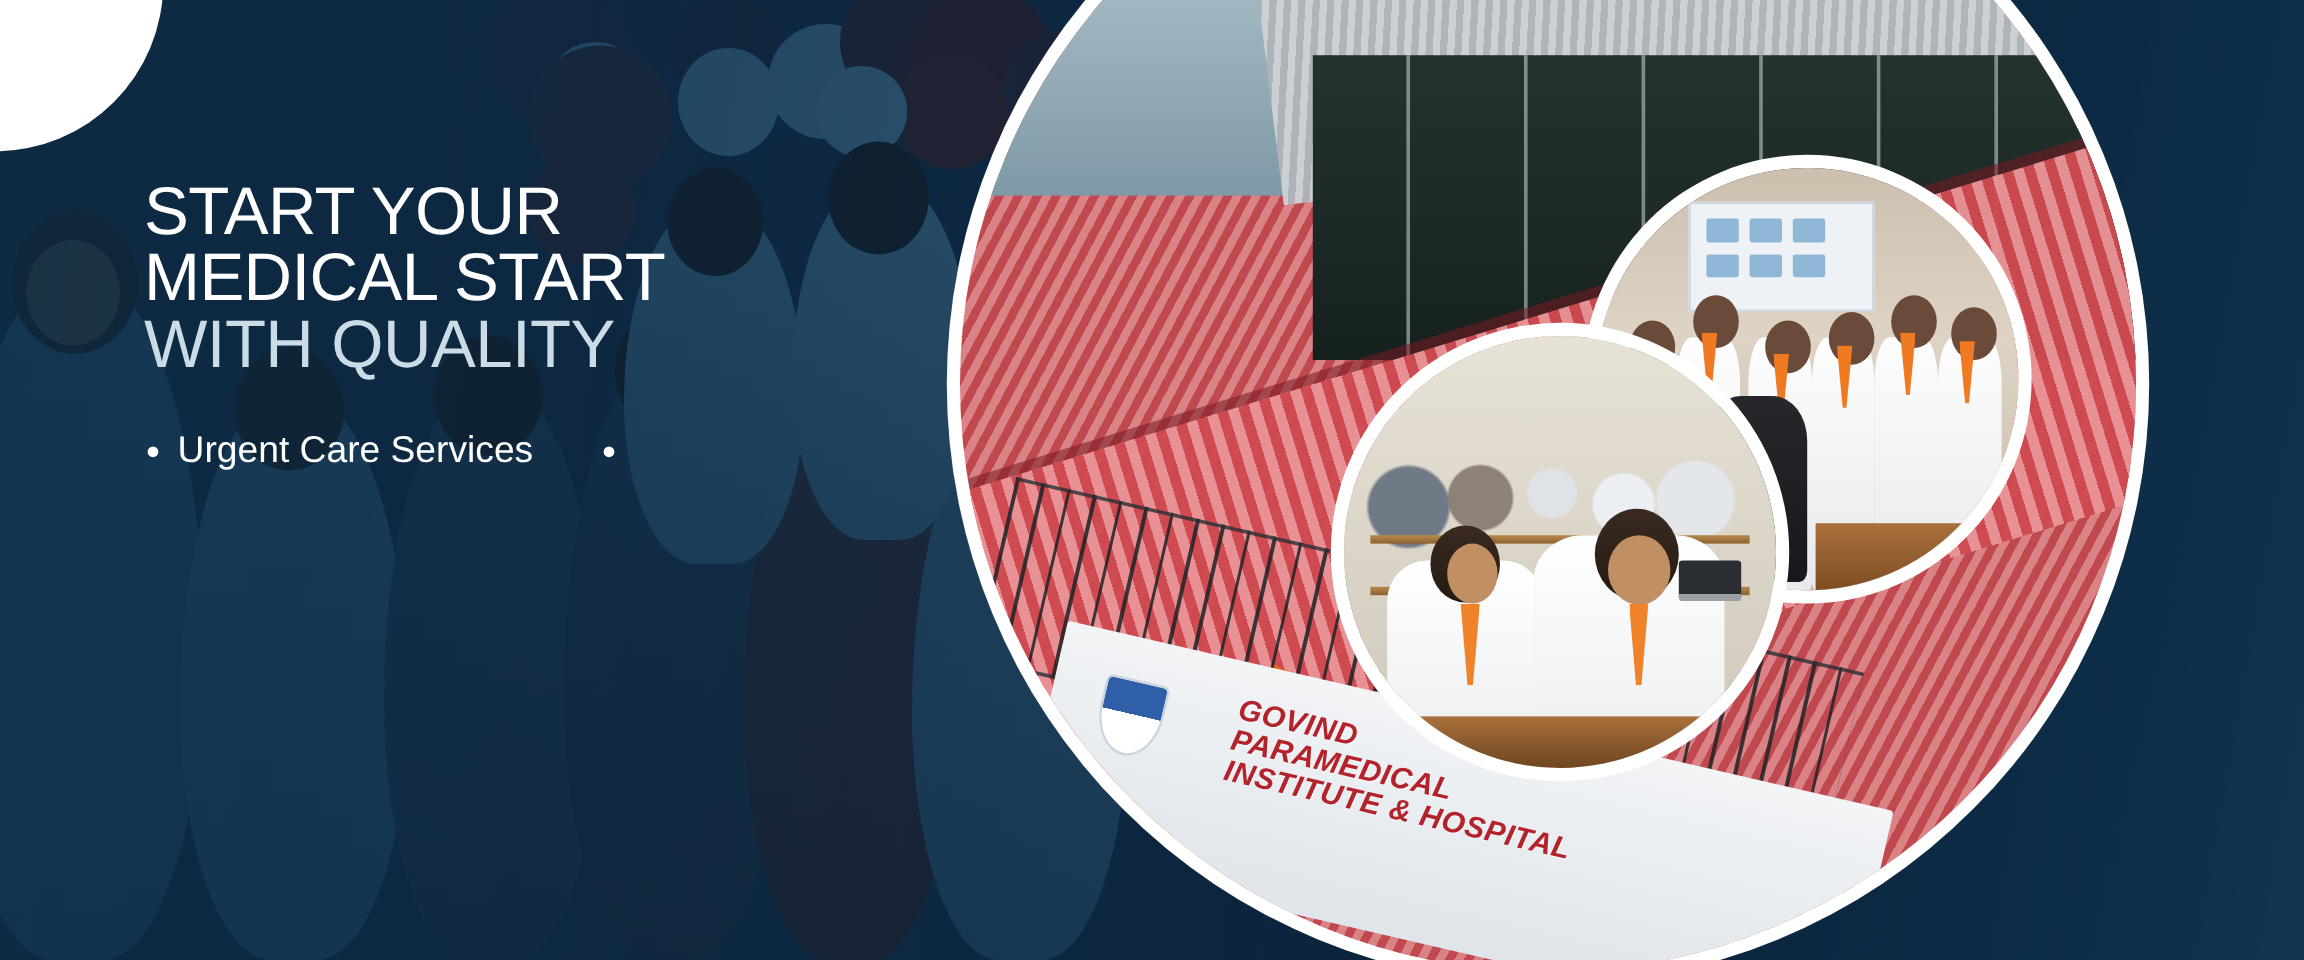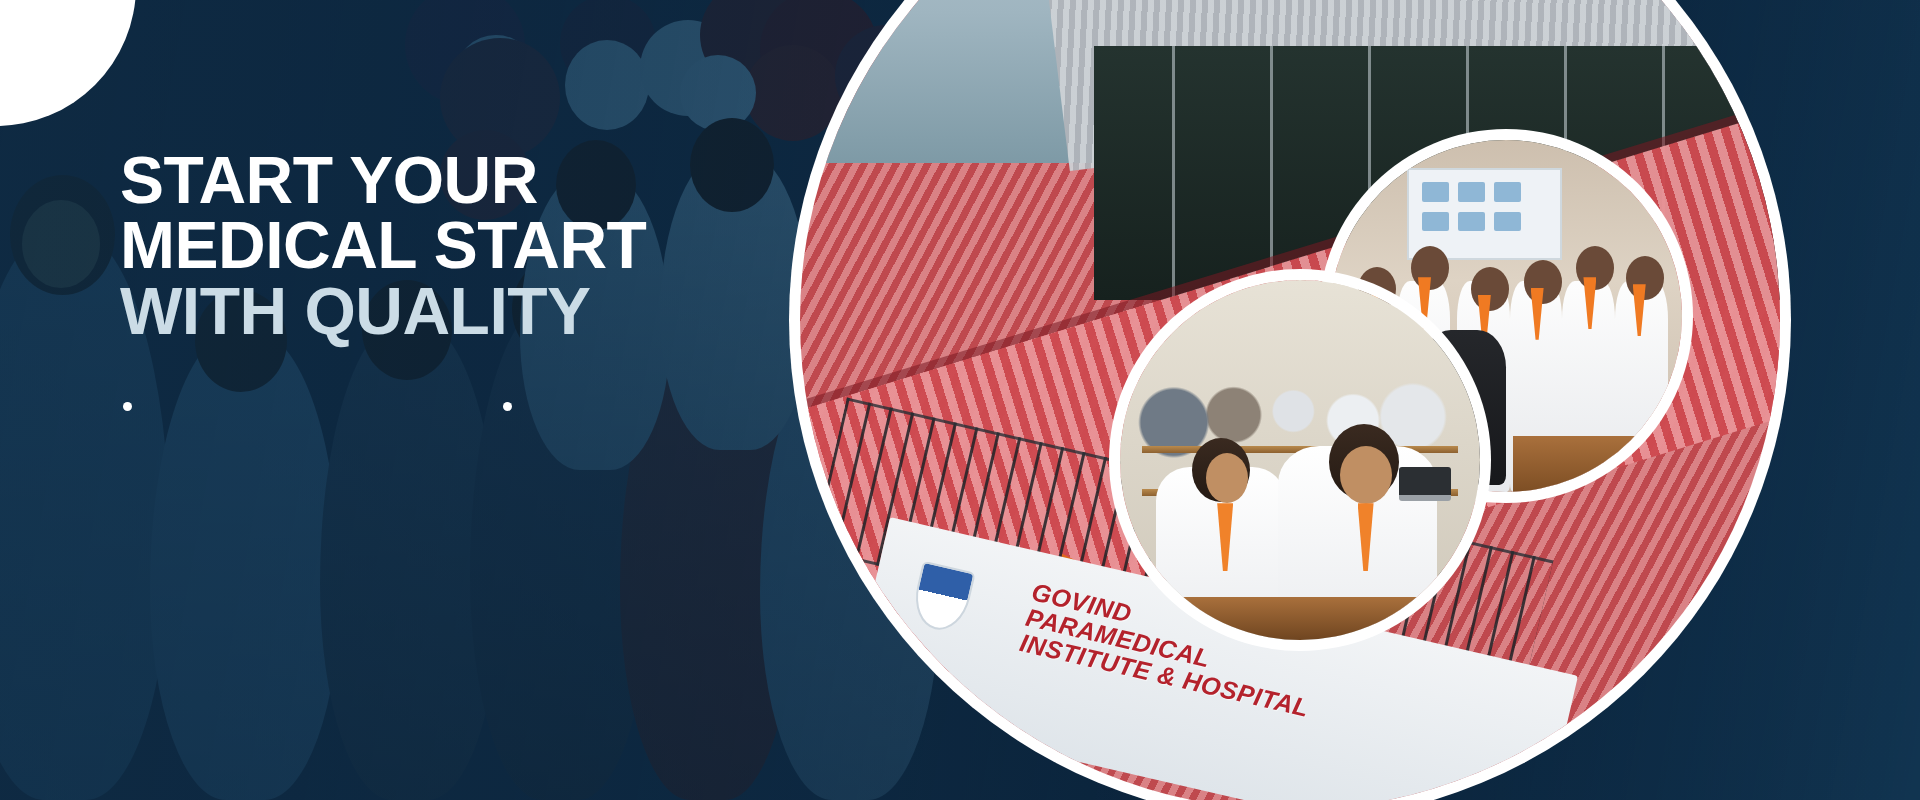--- a/index.html
+++ b/index.html
@@ -205,22 +205,22 @@
     background:linear-gradient(180deg,#a9703c,#6f4520);
   }
   #circ-class .laptop {
     position:absolute; right:8%; top:52%; width:52px; height:34px;
     background:#2b2f33; border-radius:3px;
     border-bottom:6px solid #9aa0a6;
   }
 
   
   .copy { position:absolute; left:120px; top:148px; z-index:50; }
-  h1 { margin:0; font-weight:700; letter-spacing:-.5px;
-       line-height:.99; font-size:66px; }
+  h1 { margin:0; font-weight:400; letter-spacing:-.5px;
+       line-height:.99; font-size:56px; }
   h1 .l1, h1 .l2 { display:block; color:#ffffff; }
   h1 .l3, h1 .l4 { display:block; color:#cbdce6; }
 
   ul.features {
     list-style:none; margin:42px 0 0 0; padding:0;
     display:grid; grid-template-columns:360px auto;
     column-gap:20px; row-gap:8px;
   }
   ul.features li {
     color:#ffffff; font-size:31px; line-height:1.22;
@@ -371,20 +371,21 @@
   <div class="copy">
     <h1>
       <span class="l1">START YOUR</span>
       <span class="l2">MEDICAL START</span>
       <span class="l3">WITH QUALITY</span>
     </h1>
 
     <ul class="features">
       <li>
         <span class="dot"></span>
+        <span>Urgent Care Services</span>
       </li>
       <li>
         <span class="dot"></span>
       </li>
     </ul>
   </div>
 
 </div>
 
 </body></html>

